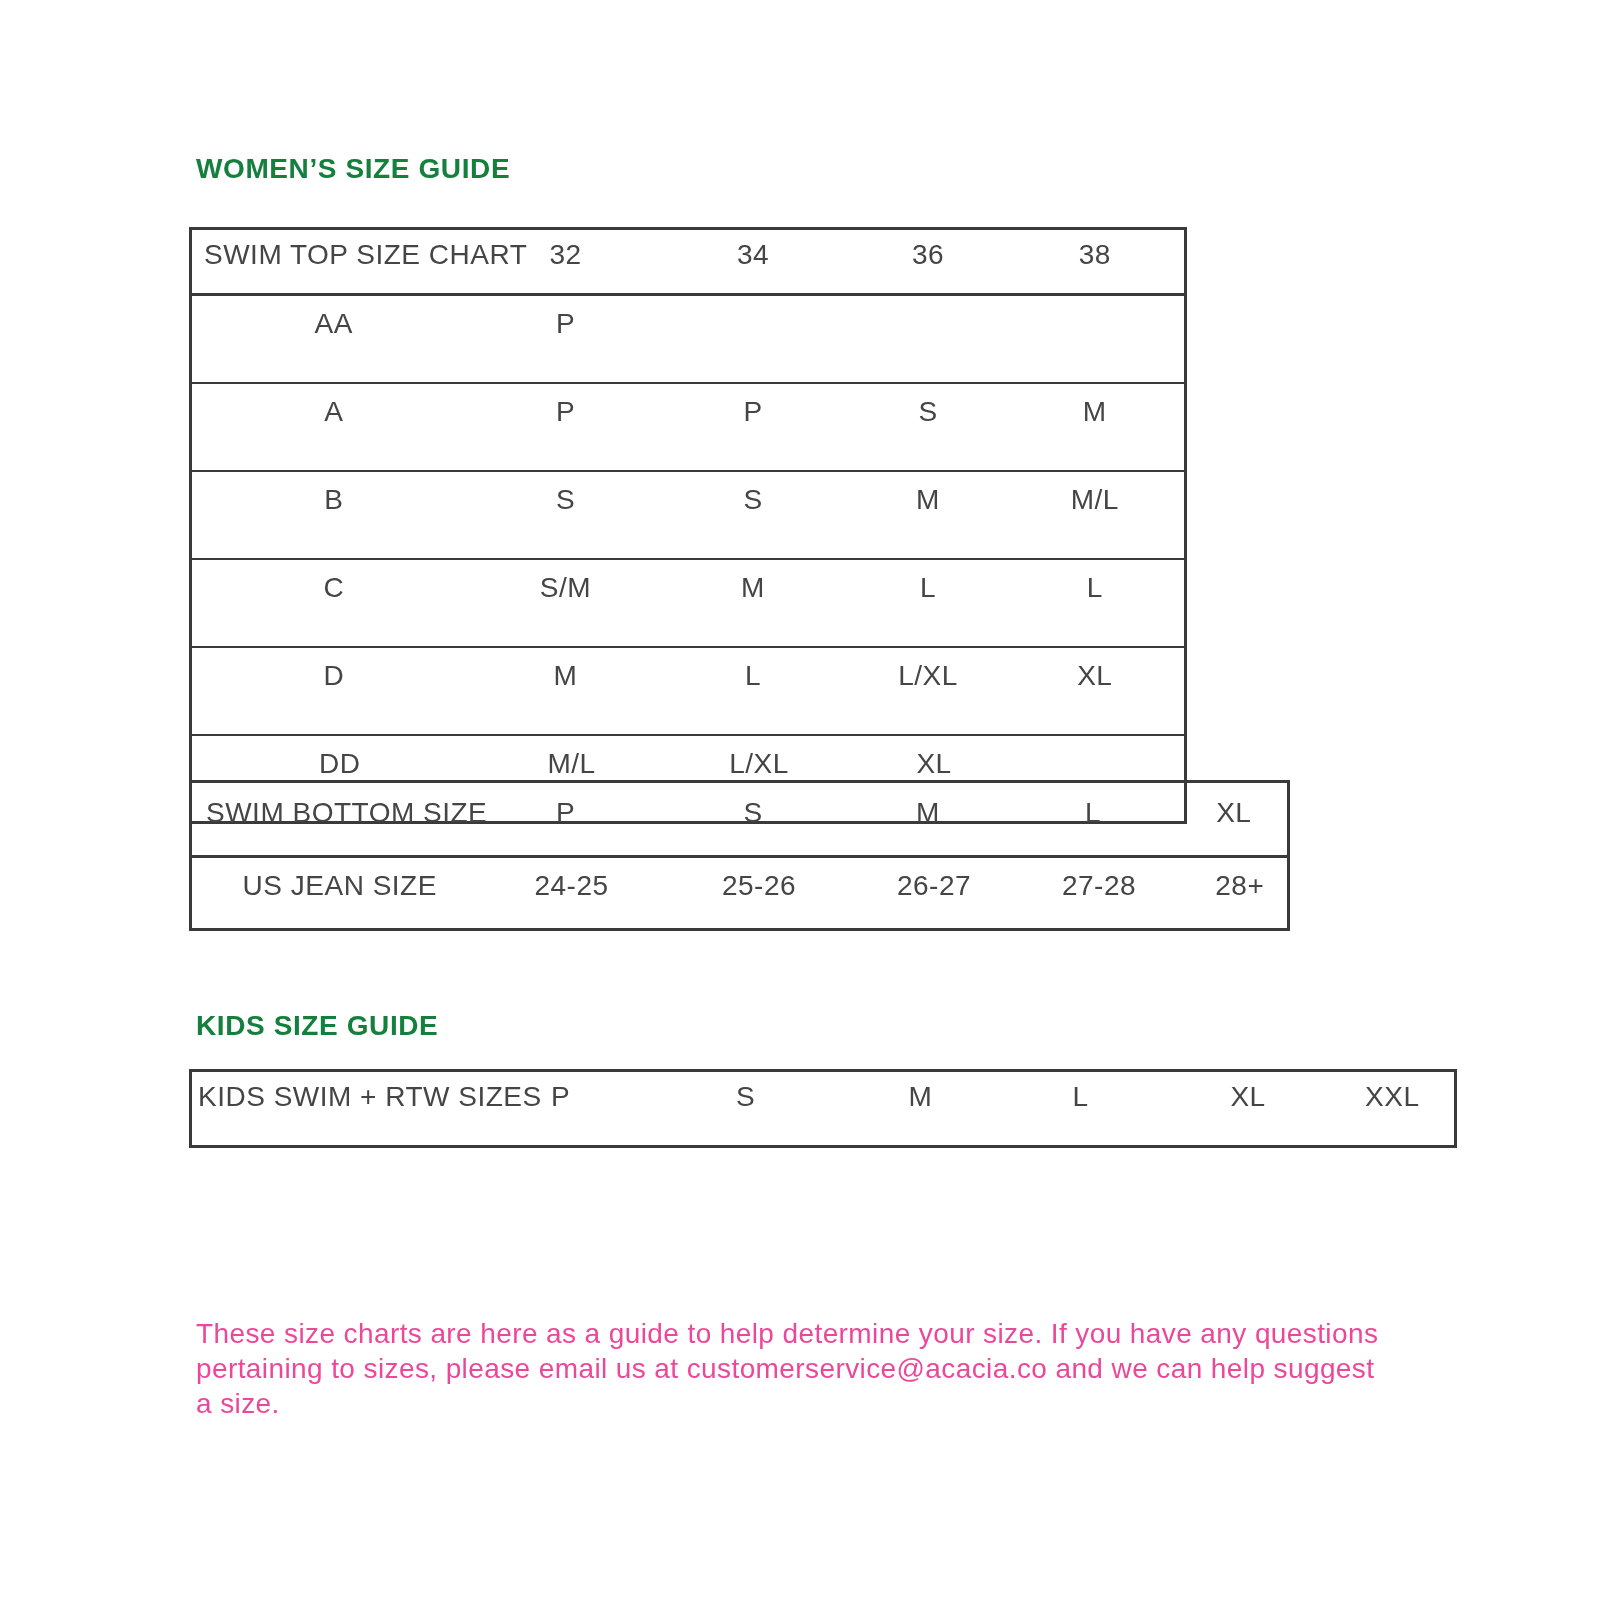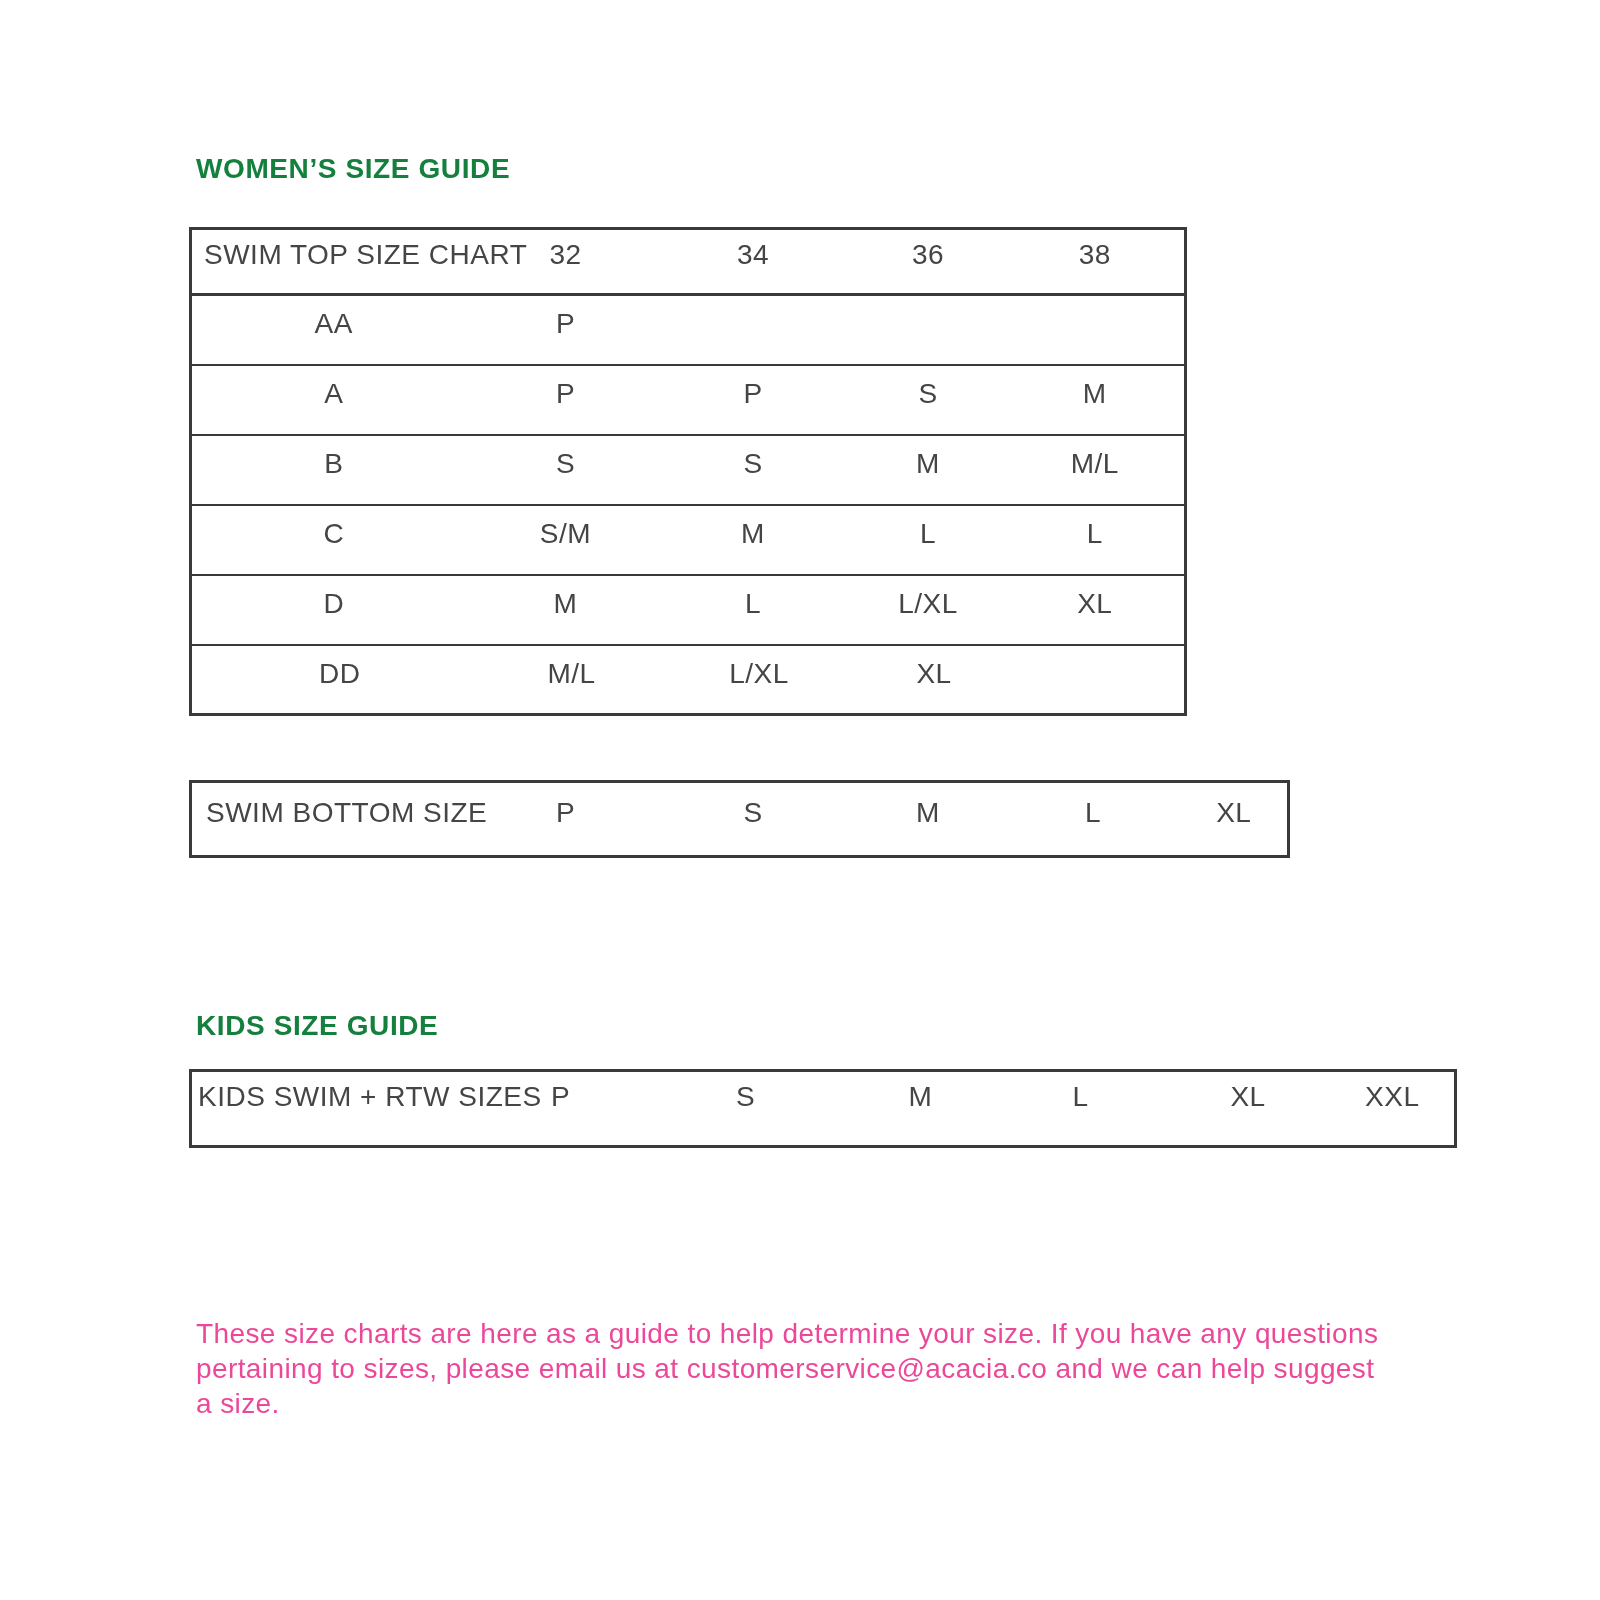--- a/index.html
+++ b/index.html
@@ -63,21 +63,21 @@
   }
   .size-table td.corner-cell {
     text-align: left;
   }
   #swim-top-table    td.corner-cell { padding-left: 12px; }
   #swim-bottom-table td.corner-cell { padding-left: 14px; }
   #kids-table        td.corner-cell { padding-left: 6px;  }
 
   #swim-top-table    tr.header-row { height: 66px; }
   #swim-top-table    tr.data-row,
-  #swim-top-table    tr.last-row   { height: 70px; }
+  #swim-top-table    tr.last-row   { height: 88px; }
   #swim-bottom-table tr.header-row { height: 75px; padding-top: 14px; }
   #swim-bottom-table tr.header-row td { padding-top: 14px; }
   #swim-bottom-table tr.last-row   { height: 73px; }
   #kids-table        tr.header-row { height: 76px; }
   #kids-table        tr.last-row   { height: 68px; }
 
   .footer-note {
     position: absolute;
     left: 196px;
     top: 1316px;
@@ -167,20 +167,28 @@
     </colgroup>
     <tbody>
         <tr class="header-row">
       <td class="corner-cell">SWIM BOTTOM SIZE</td>
       <td>P</td>
       <td>S</td>
       <td>M</td>
       <td>L</td>
       <td>XL</td>
     </tr>
+    <tr class="last-row">
+      <td>US JEAN SIZE</td>
+      <td>24-25</td>
+      <td>25-26</td>
+      <td>26-27</td>
+      <td>27-28</td>
+      <td>28+</td>
+    </tr>
   </tbody>
     </table>
 
   <h2 id="kids-heading" class="guide-heading">KIDS SIZE GUIDE</h2>
 
   <table id="kids-table" class="size-table">
     <colgroup>
       <col style="width:285px">
         <col style="width:170px">
         <col style="width:200px">

